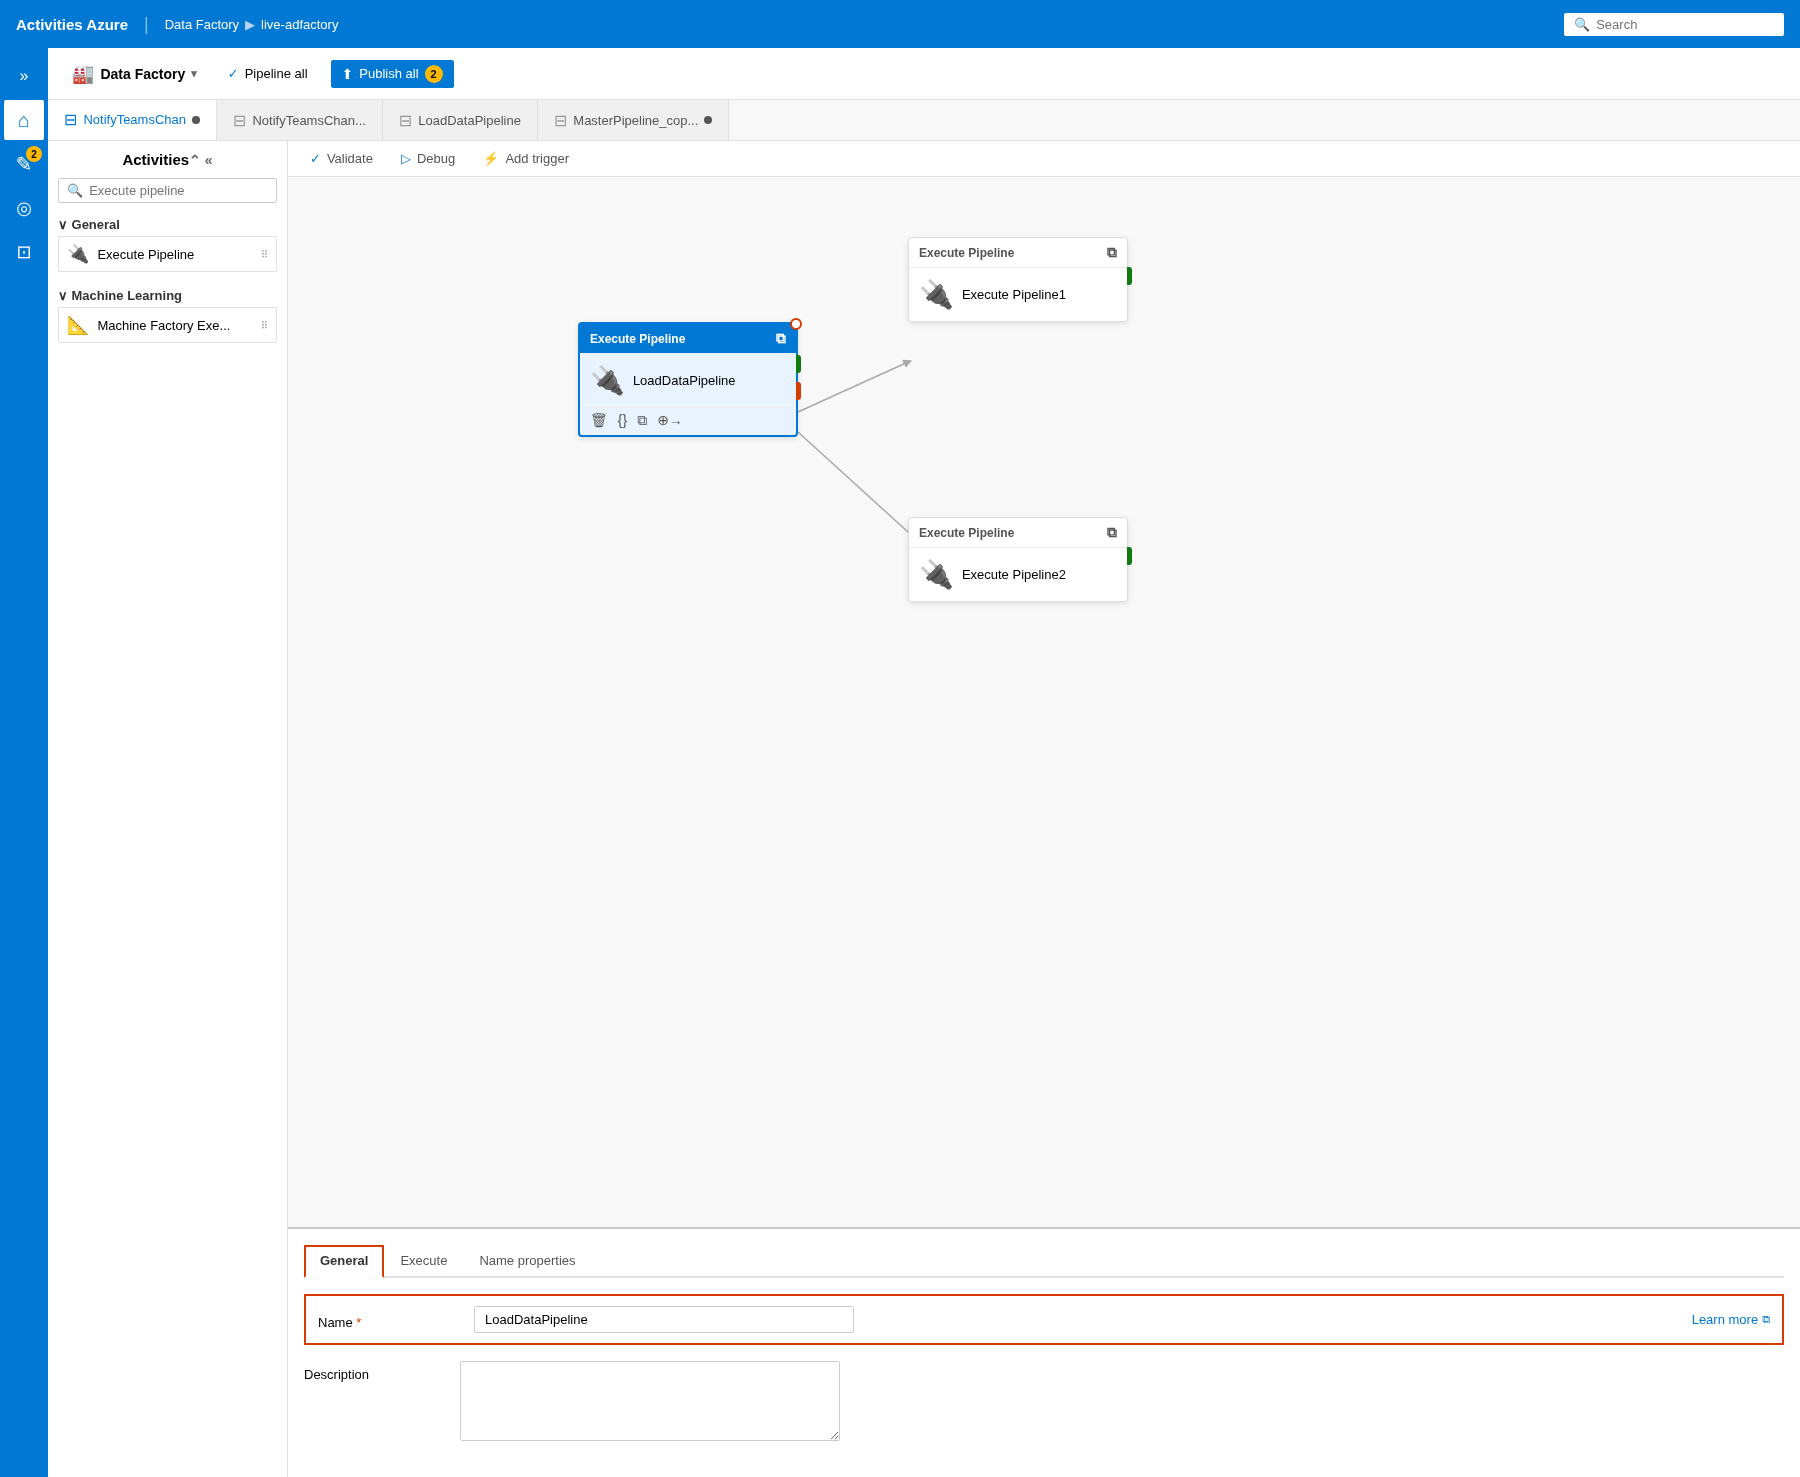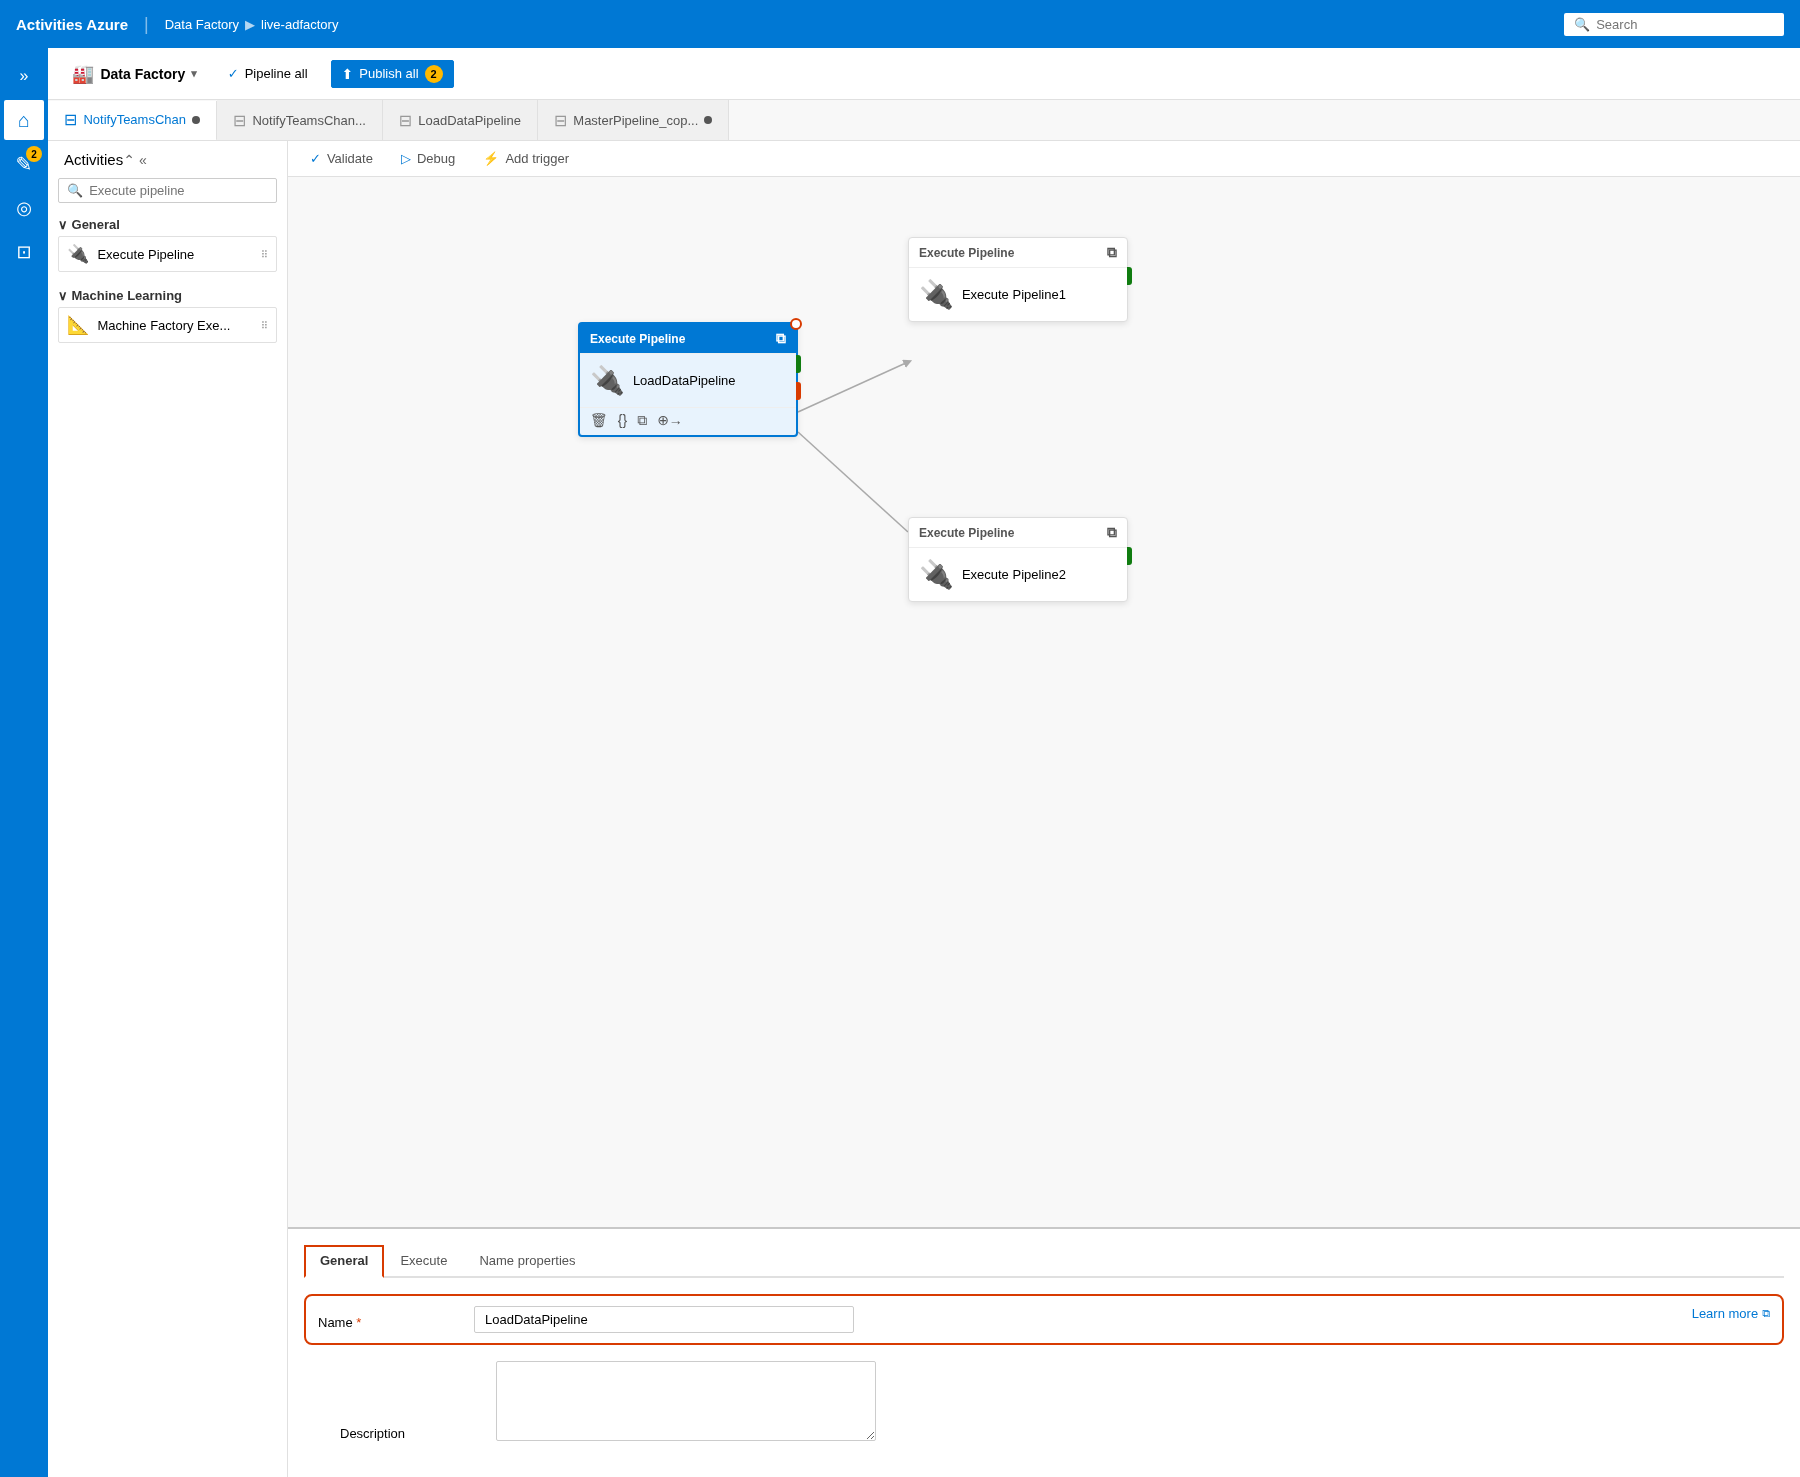--- a/index.html
+++ b/index.html
@@ -189,24 +189,24 @@
       width: 240px;
       border-right: 1px solid #e0e0e0;
       display: flex;
       flex-direction: column;
       background: white;
       flex-shrink: 0;
     }
     .activities-header {
       display: flex;
       align-items: center;
-      justify-content: flex-start;
+      justify-content: center;
       padding: 10px 16px;
       font-size: 15px;
-      font-weight: 400;
+      font-weight: 700;
     }
     .activities-header-icons {
       display: flex;
       gap: 4px;
       color: #666;
     }
     .activities-search {
       margin: 0 10px 8px 10px;
       display: flex;
       align-items: center;
@@ -358,24 +358,23 @@
     }
     .prop-tab.active {
       color: #333;
       border: 2px solid #d83b01;
       border-bottom: none;
       margin-bottom: 0;
       background: white;
     }
     .form-row {
       display: flex;
-      align-items: flex-end;
+      align-items: flex-start;
       gap: 16px;
       margin-bottom: 16px;
-      margin-left: 36px;
     }
     .form-label {
       width: 140px;
       font-size: 13px;
       font-weight: 500;
       padding-top: 6px;
       flex-shrink: 0;
     }
     .form-label .required { color: #d83b01; }
     .form-input {
@@ -617,21 +616,21 @@
               <span>General</span>
             </div>
             <div class="prop-tab">
               <span>Execute</span>
             </div>
             <div class="prop-tab">
               <span>Name properties</span>
             </div>
           </div>
 
-          <div style="border:2px solid #d83b01;border-radius:8px;padding:10px 12px;margin-bottom:16px;display:flex;align-items:flex-start;gap:16px;">
+          <div style="border:2px solid #d83b01;border-radius:0;padding:10px 12px;margin-bottom:16px;display:flex;align-items:center;gap:16px;">
             <div class="form-row" style="margin:0;flex:1;align-items:center;">
               <div class="form-label">
                 <span>Name</span>
                 <span class="required"> *</span>
               </div>
               <div style="flex:1;max-width:380px;">
                 <input type="text" class="form-input" style="width: 100%; border: 1px solid rgb(204, 204, 204);" value="LoadDataPipeline">
               </div>
             </div>
             <a class="learn-more">

